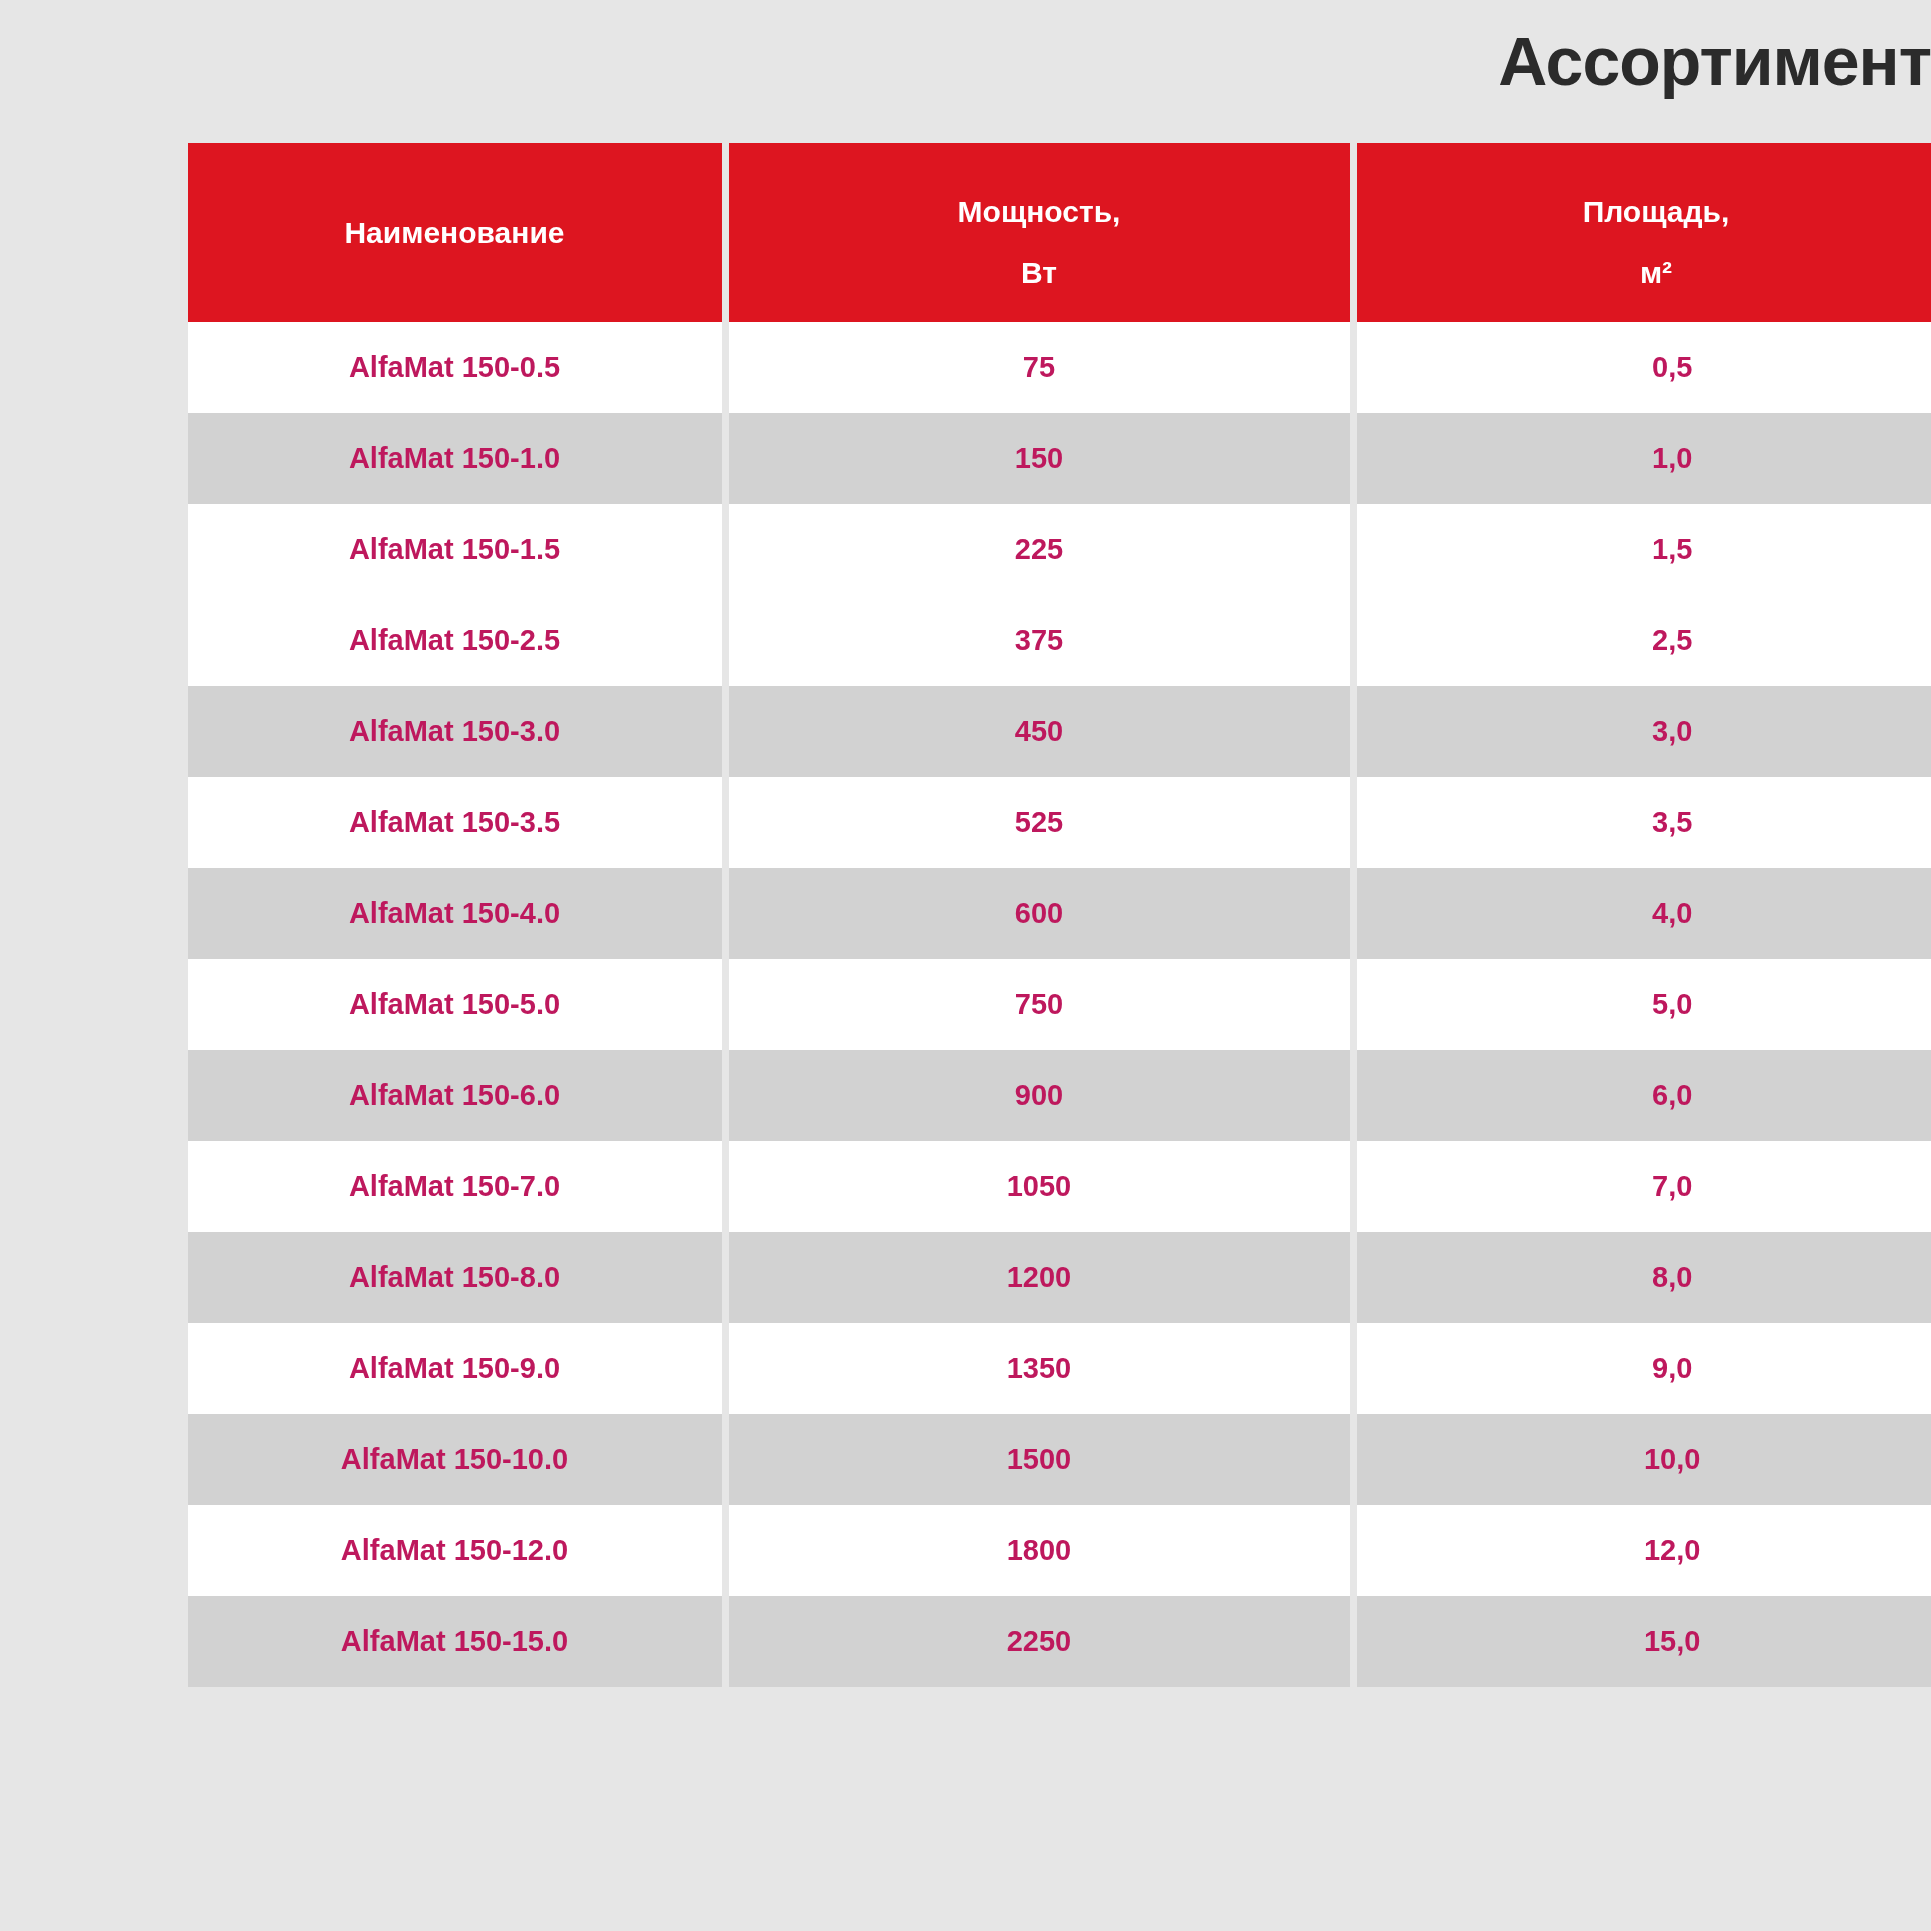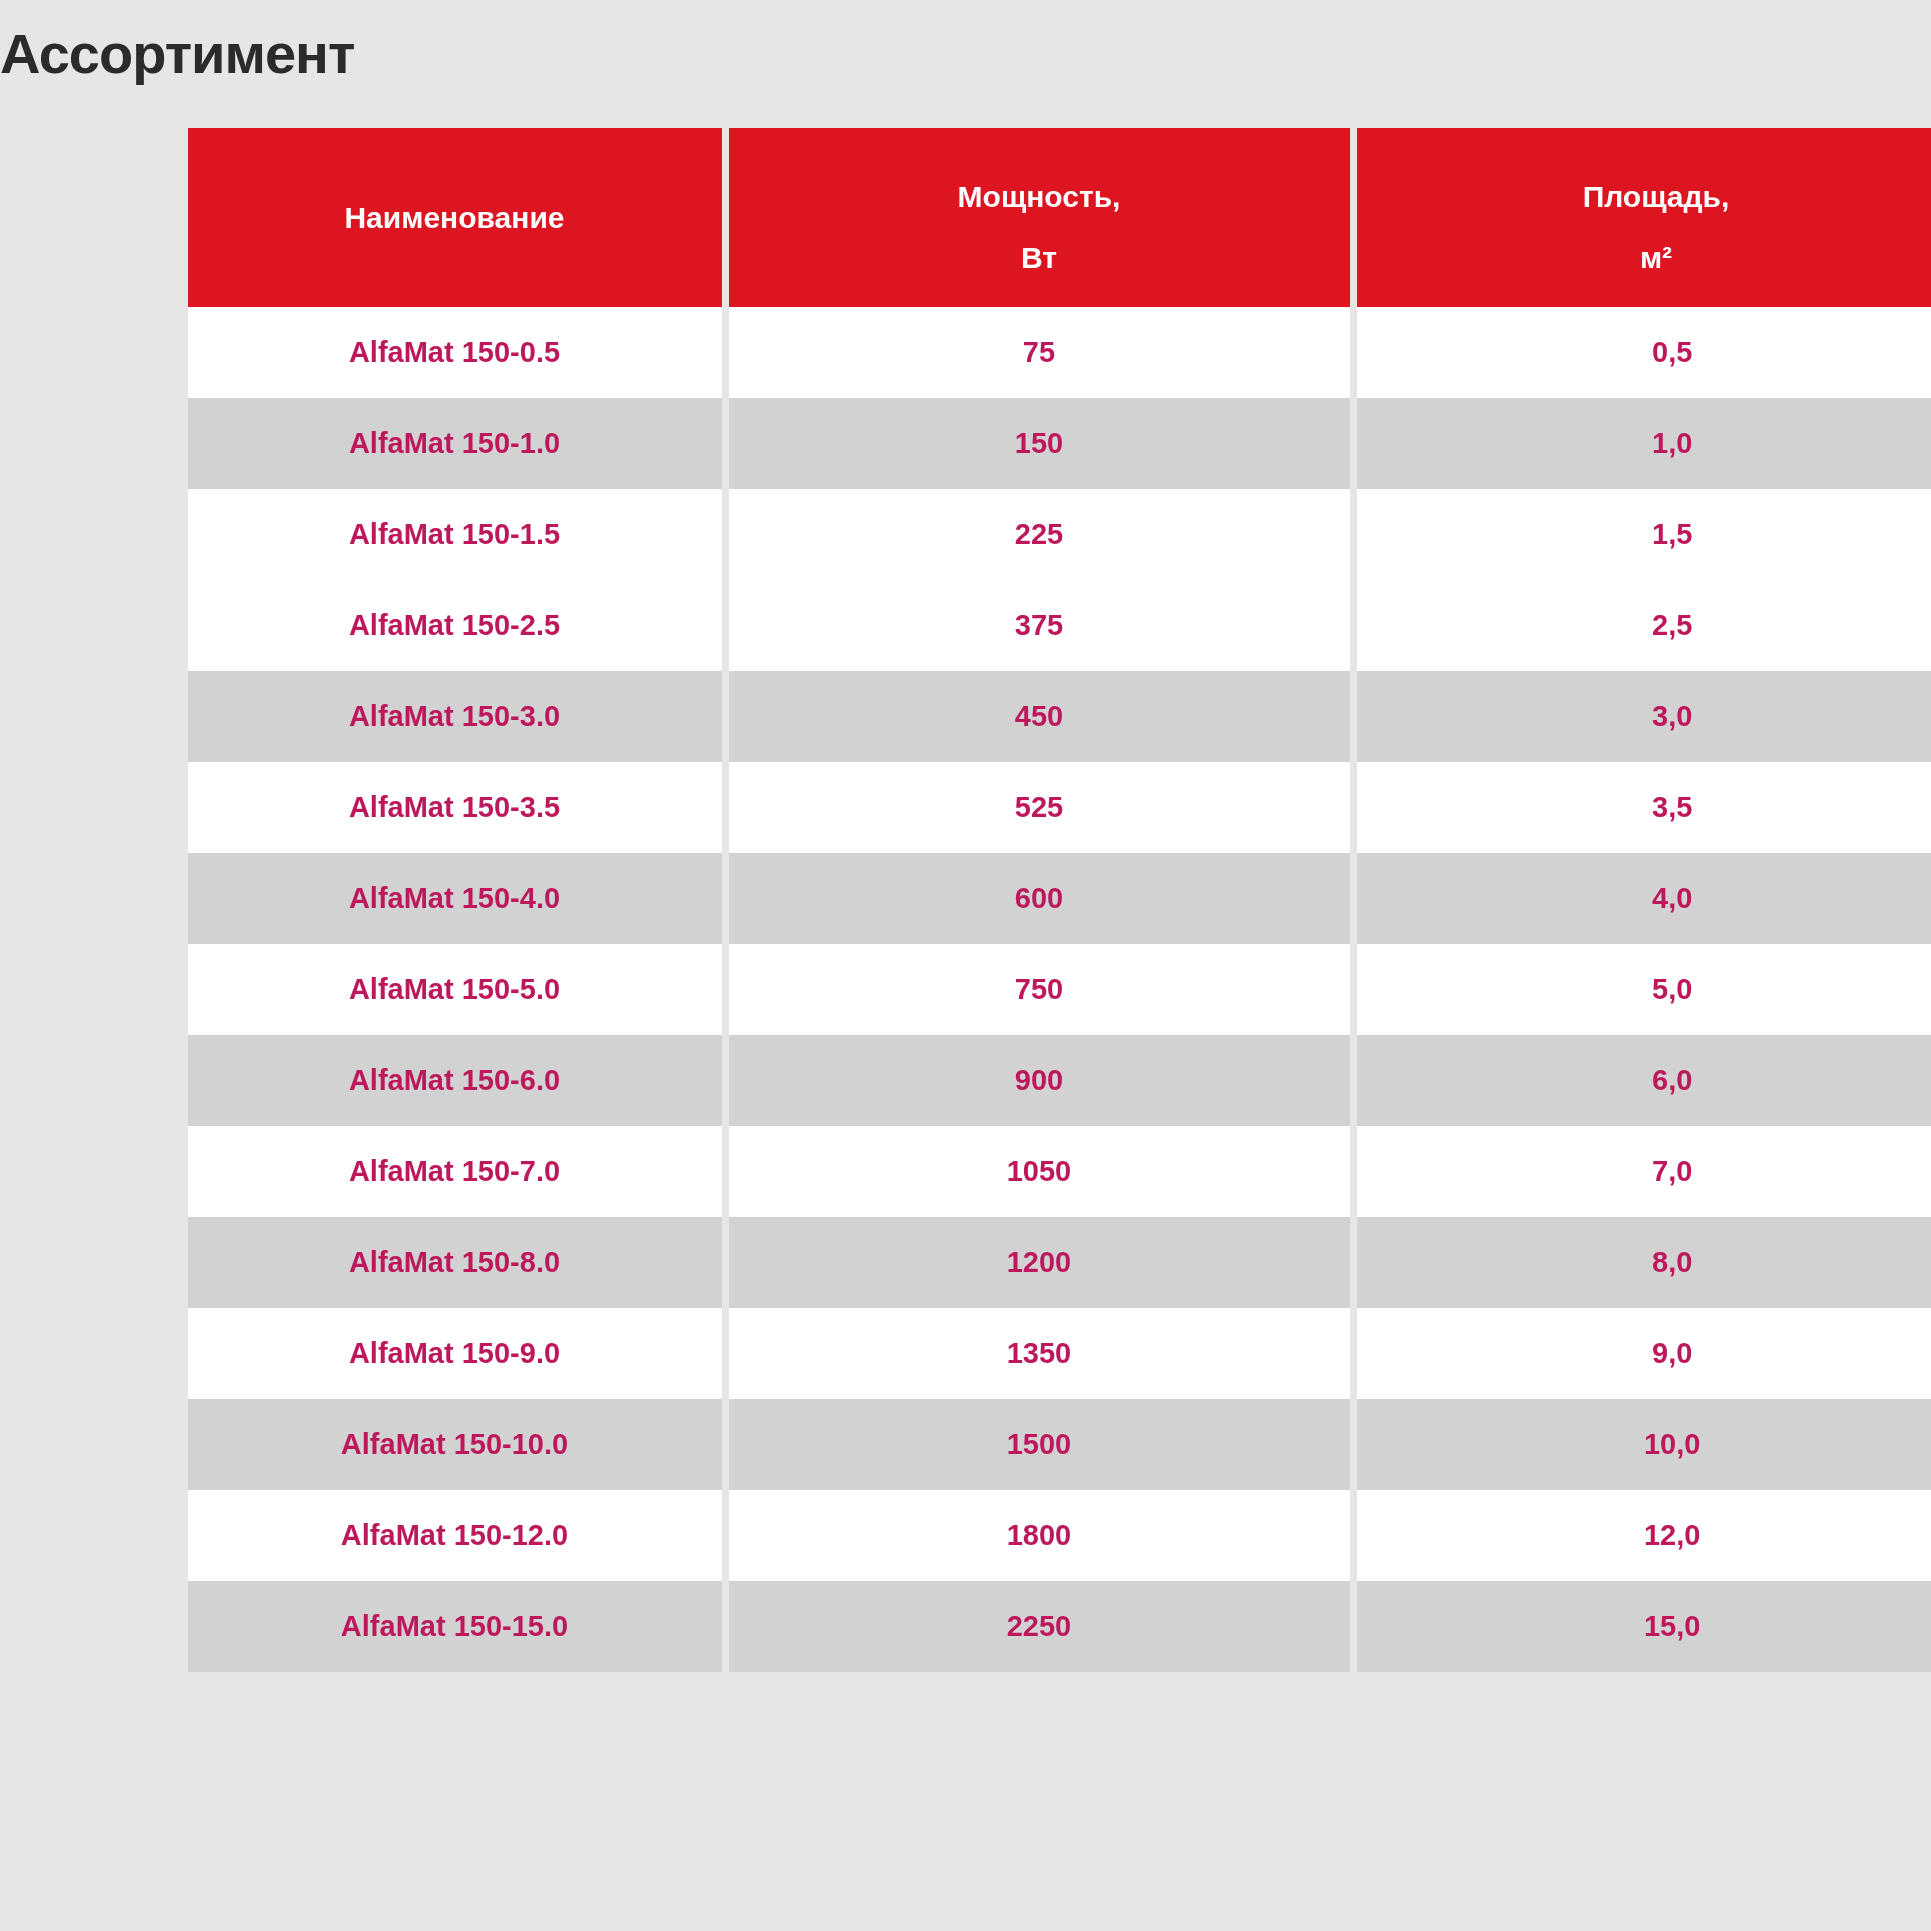--- a/index.html
+++ b/index.html
@@ -16,22 +16,22 @@
 
   .page {
     width: 1931px;
     height: 1931px;
     box-sizing: border-box;
     padding: 0;
     position: relative;
   }
 
   .title {
-    text-align: left;
-    font-size: 56px;
+    text-align: right;
+    font-size: 68px;
     font-weight: bold;
     color: #2b2b2b;
     letter-spacing: -1px;
     padding-top: 19.3px;
     margin: 0;
     line-height: 1.25;
   }
 
   .table-wrap {
     margin: 39px auto 0 auto;

